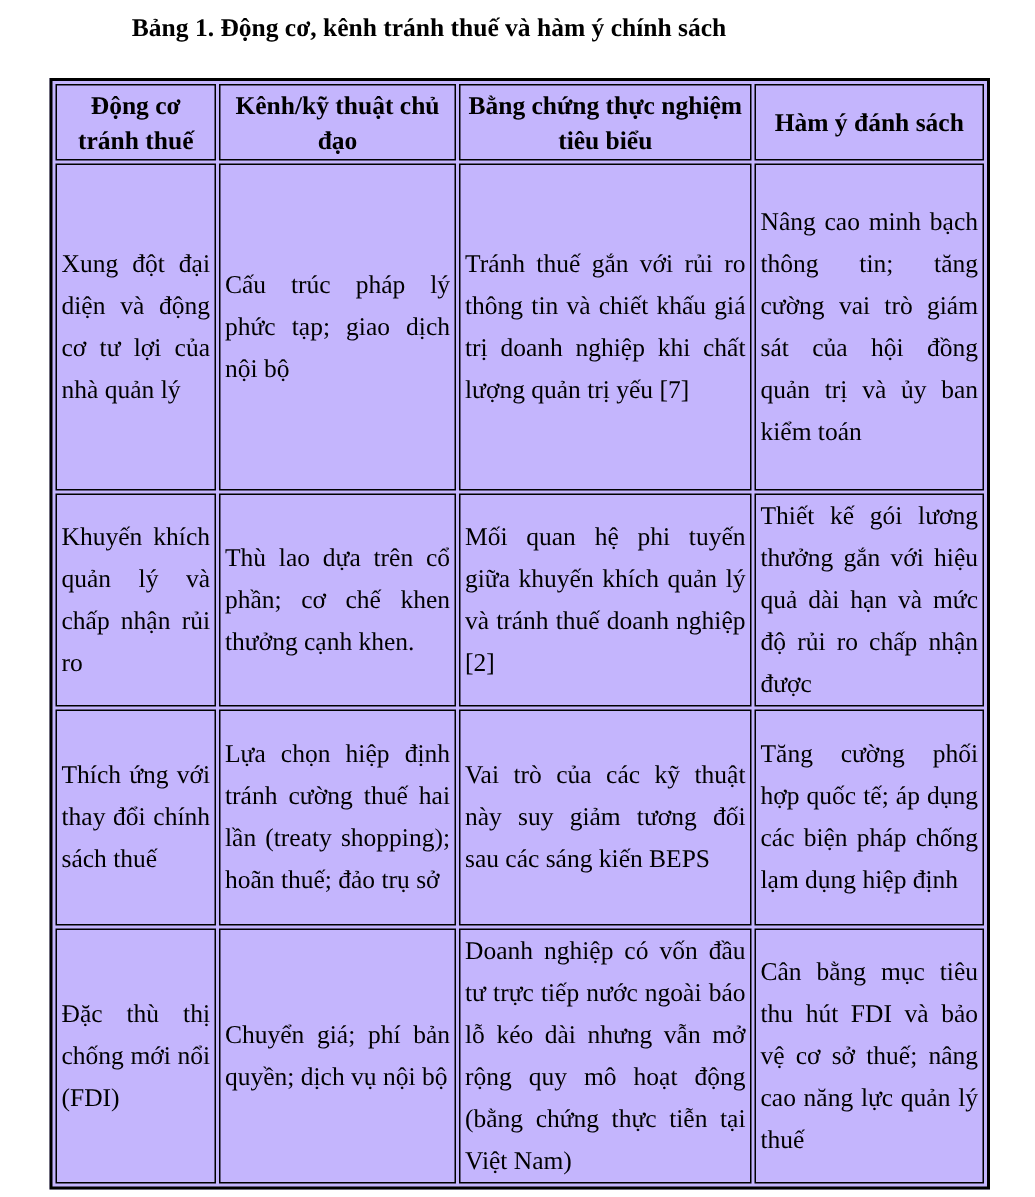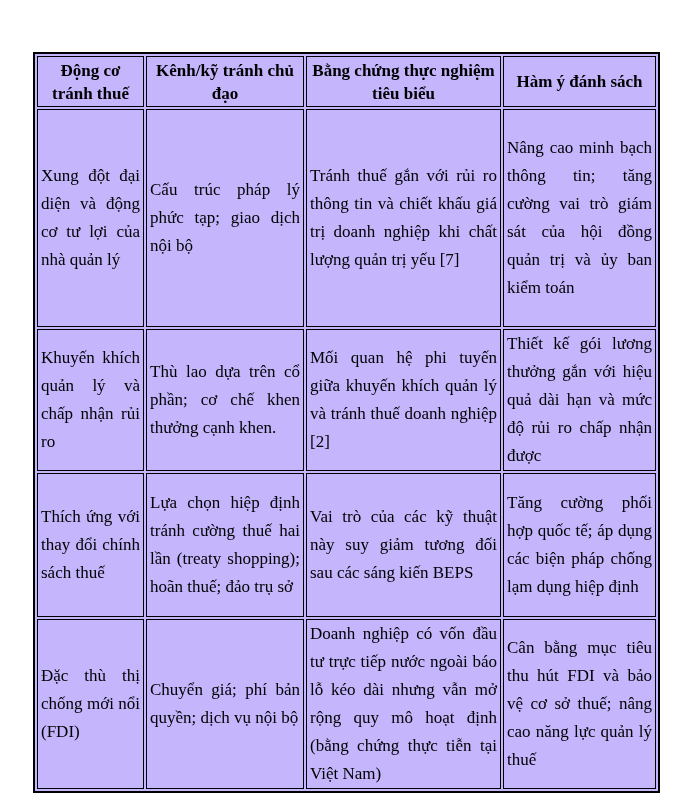--- a/index.html
+++ b/index.html
@@ -54,32 +54,33 @@
   tr.row-1 td { height: 218px; }
   tr.row-2 td { height: 138px; }
   tr.row-3 td { height: 144px; }
   tr.row-4 td { height: 170px; }
 </style>
 </head>
 <body>
 
 <div class="page">
 
+  <div class="doc-title">Bảng 1. Động cơ, kênh tránh thuế và hàm ý chính sách</div>
 
   <table class="main">
     <colgroup>
       <col style="width:107px">
       <col style="width:158px">
       <col style="width:195px">
       <col style="width:153px">
     </colgroup>
     <thead>
       <tr class="row-header">
         <th>Động cơ tránh thuế</th>
-        <th>Kênh/kỹ tránh chủ đạo</th>
+        <th>Kênh/kỹ thuật chủ đạo</th>
         <th>Bằng chứng thực nghiệm tiêu biểu</th>
         <th>Hàm ý đánh sách</th>
       </tr>
     </thead>
     <tbody>
       <tr class="row-1">
         <td>Xung đột đại diện và động cơ tư lợi của nhà quản lý</td>
         <td>Cấu trúc pháp lý phức tạp; giao dịch nội bộ</td>
         <td>Tránh thuế gắn với rủi ro thông tin và chiết khấu giá trị doanh nghiệp khi chất lượng quản trị yếu [7]</td>
         <td>Nâng cao minh bạch thông tin; tăng cường vai trò giám sát của hội đồng quản trị và ủy ban kiểm toán</td>
@@ -92,19 +93,19 @@
       </tr>
       <tr class="row-3">
         <td>Thích ứng với thay đổi chính sách thuế</td>
         <td>Lựa chọn hiệp định tránh cường thuế hai lần (treaty shopping); hoãn thuế; đảo trụ sở</td>
         <td>Vai trò của các kỹ thuật này suy giảm tương đối sau các sáng kiến BEPS</td>
         <td>Tăng cường phối hợp quốc tế; áp dụng các biện pháp chống lạm dụng hiệp định</td>
       </tr>
       <tr class="row-4">
         <td>Đặc thù thị chống mới nổi (FDI)</td>
         <td>Chuyển giá; phí bản quyền; dịch vụ nội bộ</td>
-        <td>Doanh nghiệp có vốn đầu tư trực tiếp nước ngoài báo lỗ kéo dài nhưng vẫn mở rộng quy mô hoạt định (bằng chứng thực tiễn tại Việt Nam)</td>
+        <td>Doanh nghiệp có vốn đầu tư trực tiếp nước ngoài báo lỗ kéo dài nhưng vẫn mở rộng quy mô hoạt động (bằng chứng thực tiễn tại Việt Nam)</td>
         <td>Cân bằng mục tiêu thu hút FDI và bảo vệ cơ sở thuế; nâng cao năng lực quản lý thuế</td>
       </tr>
     </tbody>
   </table>
 
 </div>
 
 </body></html>

